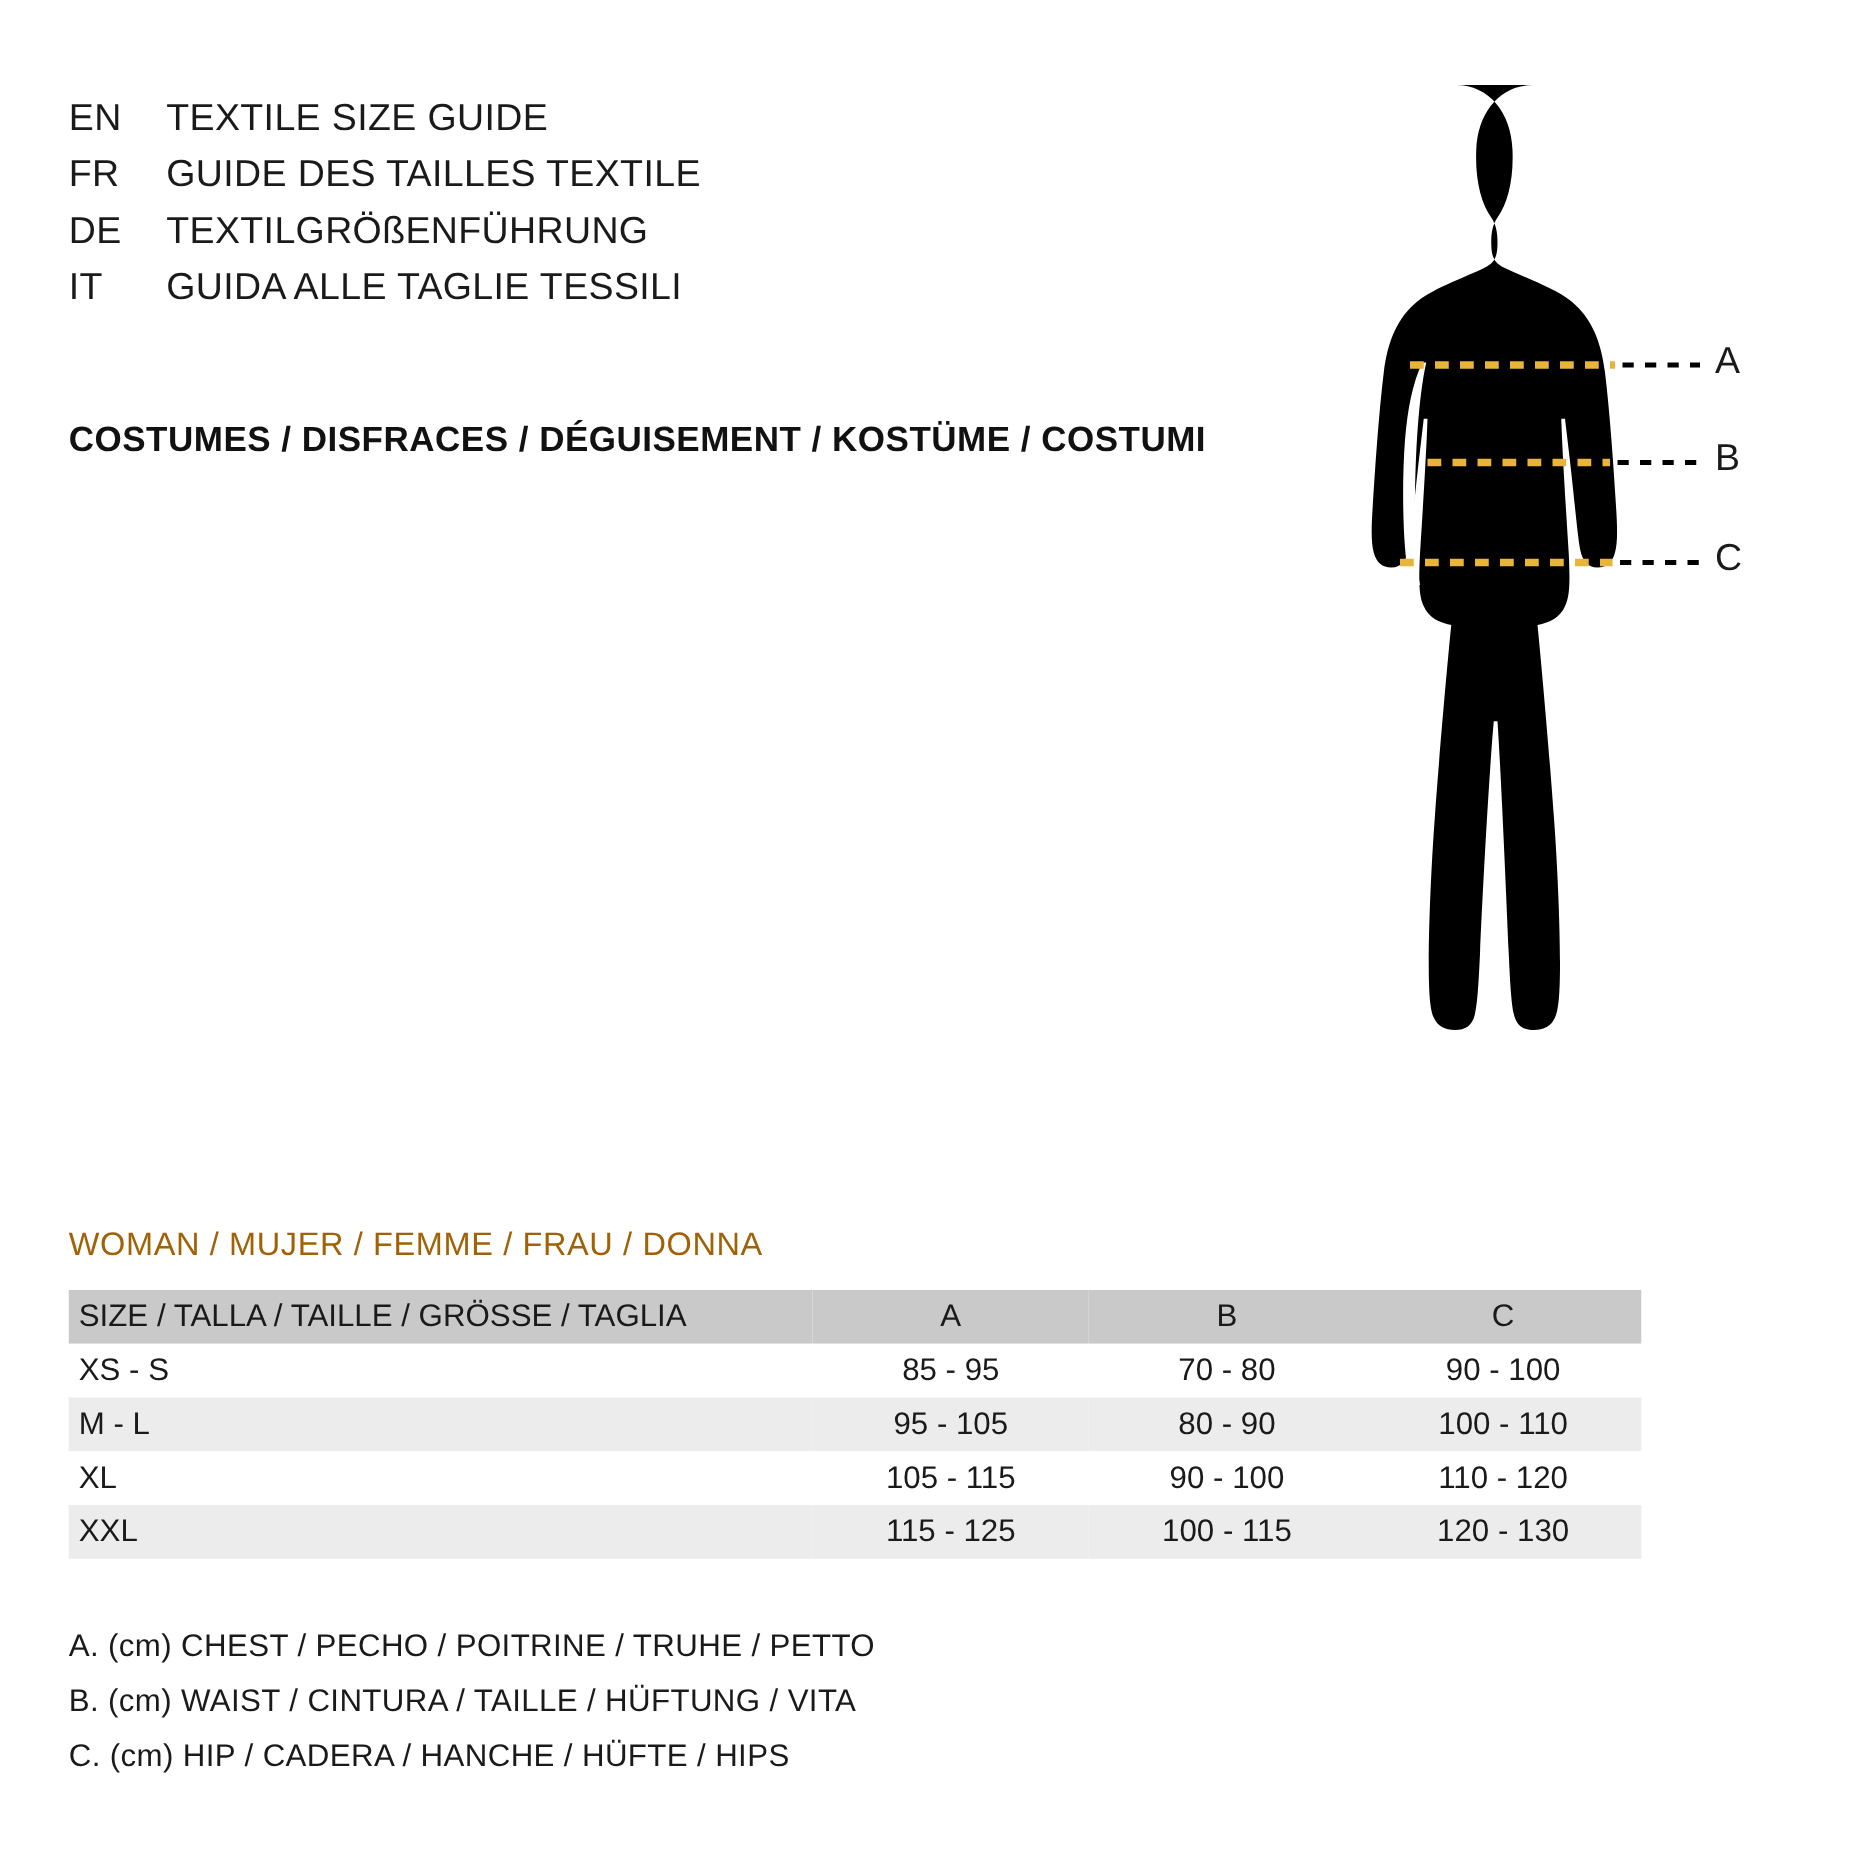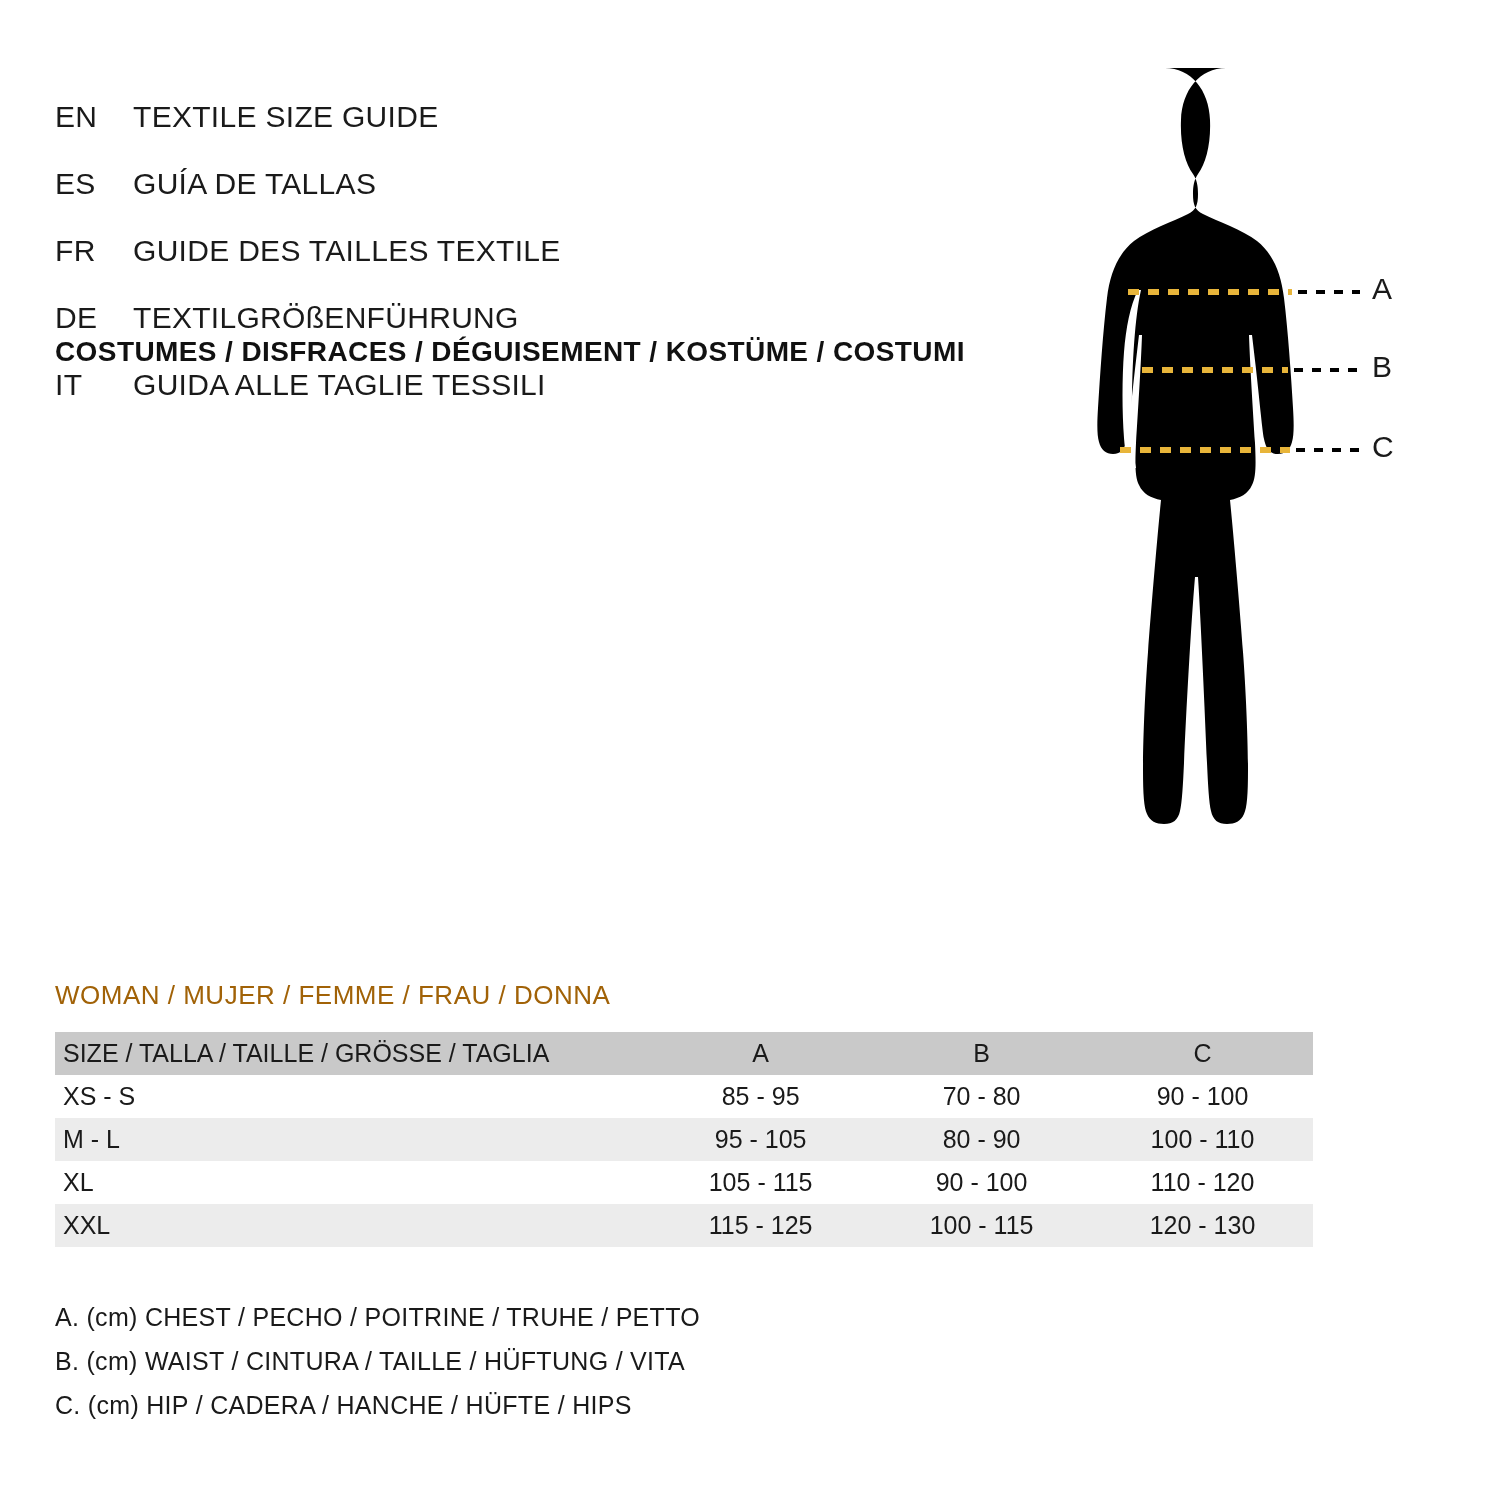--- a/index.html
+++ b/index.html
@@ -23,21 +23,20 @@
     top: 72px;
     width: 950px;
   }
   .lang-row {
     display: flex;
     align-items: baseline;
     font-size: 30px;
     line-height: 45px;
     letter-spacing: 0.3px;
     color: #1a1a1a;
-    margin-top: 22px;
   }
   .lang-code {
     width: 78px;
     flex: 0 0 78px;
   }
   .lang-text {
     flex: 1 1 auto;
   }
 
   .costumes-line {
@@ -118,24 +117,20 @@
     color: #1a1a1a;
   }
 </style>
 </head>
 <body>
 
 <div class="lang-block">
   <div class="lang-row">
     <span class="lang-code">EN</span>
     <span class="lang-text">TEXTILE SIZE GUIDE</span>
-  </div>
-  <div class="lang-row">
-    <span class="lang-code">ES</span>
-    <span class="lang-text">GUÍA DE TALLAS</span>
   </div>
   <div class="lang-row">
     <span class="lang-code">FR</span>
     <span class="lang-text">GUIDE DES TAILLES TEXTILE</span>
   </div>
   <div class="lang-row">
     <span class="lang-code">DE</span>
     <span class="lang-text">TEXTILGRÖßENFÜHRUNG</span>
   </div>
   <div class="lang-row">

